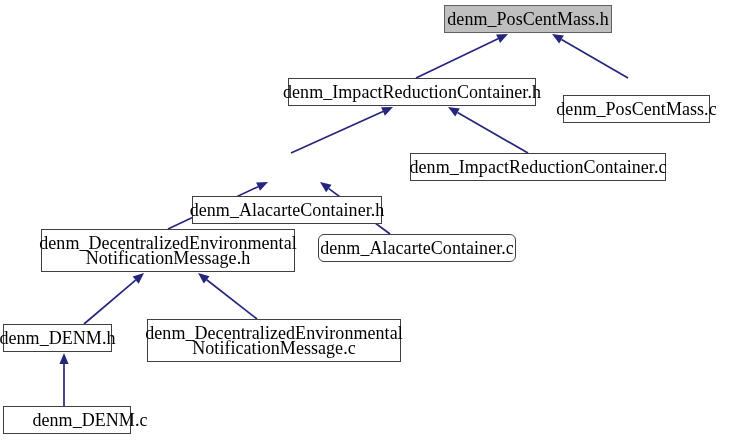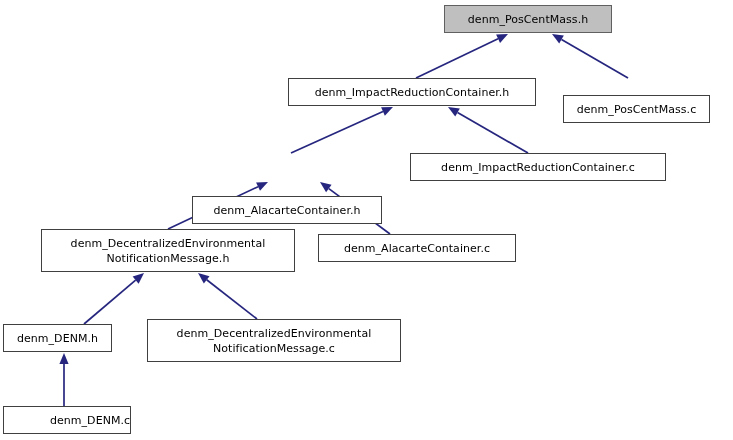--- a/index.html
+++ b/index.html
@@ -26,25 +26,26 @@
   .node {
     position: absolute;
     box-sizing: border-box;
     display: flex;
     align-items: center;
     justify-content: center;
     text-align: center;
     background: #ffffff;
     border: 1px solid #404040;
     color: #000000;
-    font-size: 11px;
+    font-size: 18px;
     line-height: 15px;
     letter-spacing: 0.05px;
     white-space: pre-line;
     z-index: 2;
+    font-family: Liberation Serif, serif;
   }
   .node.highlight {
     background: #bfbfbf;
     border: 1px solid #606060;
   }
   .node-label {
     display: block;
     padding: 0 6px;
     white-space: pre-line;
   }
@@ -92,19 +93,19 @@
       </g>
     </svg>
   <div id="node-layer">
       <div class="node highlight" style="left: 444px; top: 5px; width: 168px; height: 28px;"><span class="node-label">denm_PosCentMass.h</span></div>
       <div class="node" style="left: 288px; top: 78px; width: 248px; height: 28px;"><span class="node-label">denm_ImpactReductionContainer.h</span></div>
       <div class="node" style="left: 563px; top: 95px; width: 147px; height: 28px;"><span class="node-label">denm_PosCentMass.c</span></div>
       <div class="node" style="left: 192px; top: 148px; width: 190px; height: 28px; margin-top: 48px;"><span class="node-label">denm_AlacarteContainer.h</span></div>
       <div class="node" style="left: 410px; top: 153px; width: 256px; height: 28px;"><span class="node-label">denm_ImpactReductionContainer.c</span></div>
       <div class="node" style="left: 41px; top: 229px; width: 254px; height: 43px;"><span class="node-label">denm_DecentralizedEnvironmental
 NotificationMessage.h</span></div>
-      <div class="node" style="left: 318px; top: 234px; width: 198px; height: 28px;"><span class="node-label">denm_AlacarteContainer.c</span></div>
+      <div class="node" style="left: 318px; top: 234px; width: 198px; height: 28px; border-radius: 6px;"><span class="node-label">denm_AlacarteContainer.c</span></div>
       <div class="node" style="left: 3px; top: 324px; width: 109px; height: 28px;"><span class="node-label">denm_DENM.h</span></div>
       <div class="node" style="left: 147px; top: 319px; width: 254px; height: 43px;"><span class="node-label">denm_DecentralizedEnvironmental
 NotificationMessage.c</span></div>
       <div class="node" style="left: 3px; top: 406px; width: 128px; height: 28px; padding-left: 46px;"><span class="node-label">denm_DENM.c</span></div>
     </div>
 </div>
 
 </body></html>

